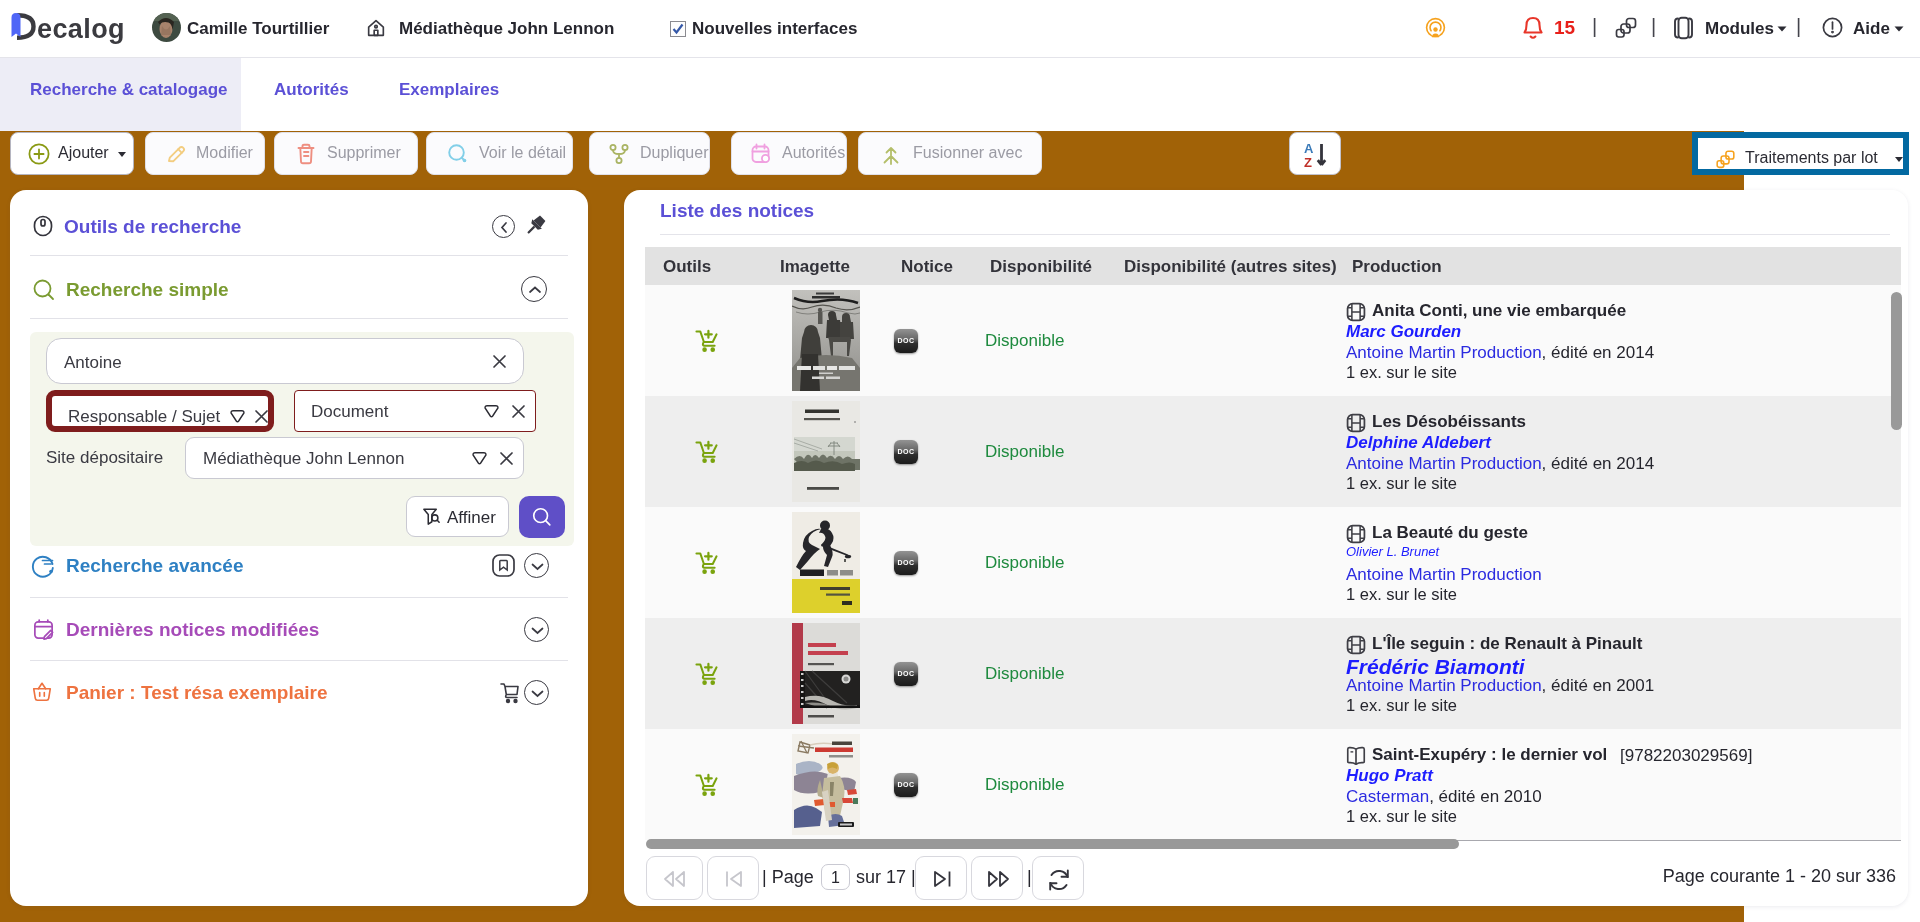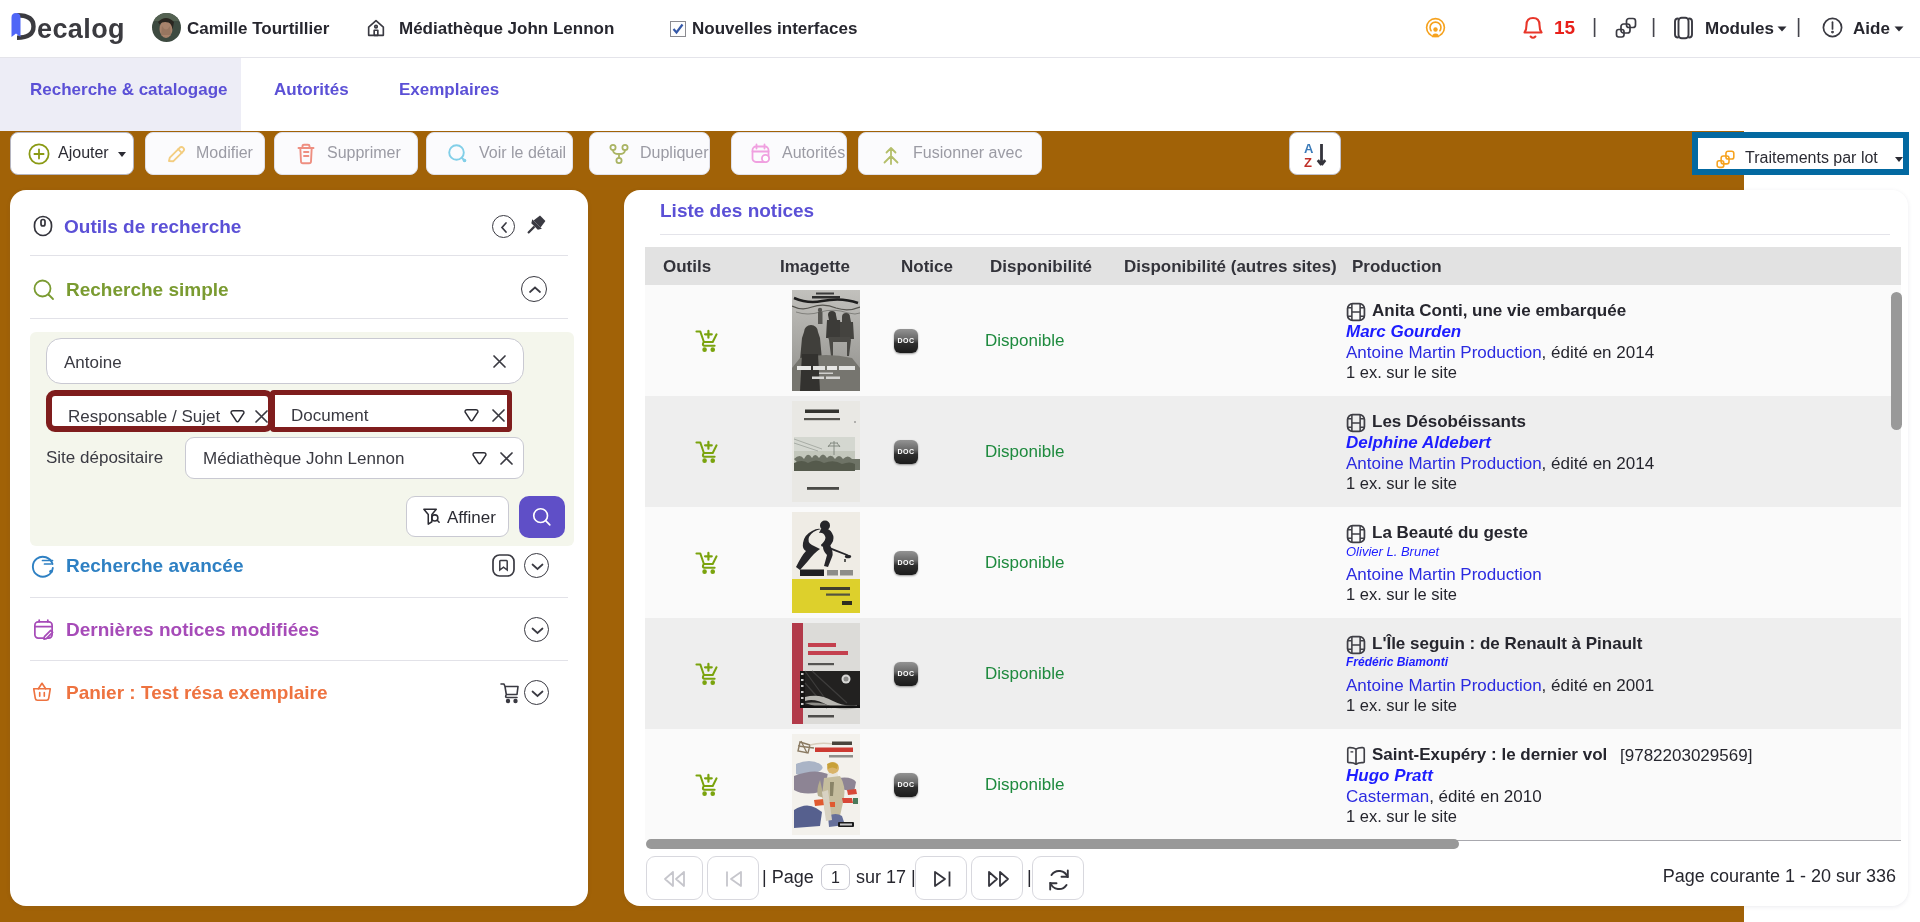--- a/index.html
+++ b/index.html
@@ -240,21 +240,21 @@
 
     <div class="abs" style="left:16px;top:58px;width:228px;height:42px;background:#fff;border:6px solid #7f1d1d;border-radius:9px">
       <span class="abs" style="left:16px;top:11px;font-size:17px;color:#3a3a42">Responsable / Sujet</span>
       <svg class="abs" style="left:177px;top:12px" width="17" height="17" viewBox="0 0 19 19" fill="none" stroke="#2b2b33" stroke-width="1.6">
             <path d="M2.3 5.5 Q2 2.8 5 3 L14 3 Q17 2.8 16.7 5.5 L10.8 14.5 Q9.5 16.3 8.2 14.5 Z"></path>
           </svg>
       <svg class="abs" style="left:201px;top:12px" width="17" height="17" viewBox="0 0 17 17" stroke="#3a3a42" stroke-width="1.7" stroke-linecap="round">
             <path d="M3 3 L14 14 M14 3 L3 14"></path>
           </svg>
     </div>
-    <div class="abs" style="left:240px;top:58px;width:242px;height:42px;background:#fff;border:5px solid #7f1d1d;border-radius:4px">
+    <div class="abs" style="left:264px;top:58px;width:242px;height:42px;background:#fff;border:1px solid #7f1d1d;border-radius:4px">
       <span class="abs" style="left:16px;top:11px;font-size:17px;color:#3a3a42">Document</span>
       <svg class="abs" style="left:188px;top:12px" width="17" height="17" viewBox="0 0 19 19" fill="none" stroke="#2b2b33" stroke-width="1.6">
             <path d="M2.3 5.5 Q2 2.8 5 3 L14 3 Q17 2.8 16.7 5.5 L10.8 14.5 Q9.5 16.3 8.2 14.5 Z"></path>
           </svg>
       <svg class="abs" style="left:215px;top:12px" width="17" height="17" viewBox="0 0 17 17" stroke="#3a3a42" stroke-width="1.7" stroke-linecap="round">
             <path d="M3 3 L14 14 M14 3 L3 14"></path>
           </svg>
     </div>
 
     <span class="abs" style="left:16px;top:116px;font-size:17px;color:#3a3a42">Site dépositaire</span>
@@ -498,21 +498,21 @@
 <rect x="16" y="92" width="26" height="2.5" fill="#4e4d4b"></rect>
 </svg></div>
 <div class="abs doc" style="left:249px;top:44px">DOC</div>
 <span class="abs" style="left:340px;top:46px;font-size:17px;color:#1e8a3e">Disponible</span>
 <svg class="abs" style="left:700px;top:16px" width="22" height="22" viewBox="0 0 24 24" fill="none" stroke="#3f3f46" stroke-width="1.9">
           <rect x="2.8" y="2.8" width="18.4" height="18.4" rx="5.5"></rect>
           <path d="M7.5 2.8 L7.5 21.2 M16.5 2.8 L16.5 21.2 M7.5 12 L16.5 12" stroke-width="1.7"></path>
           <path d="M2.8 7.3 L7.5 7.3 M2.8 16.7 L7.5 16.7 M16.5 7.3 L21.2 7.3 M16.5 16.7 L21.2 16.7" stroke-width="1.5"></path>
         </svg>
 <div class="abs" style="left:727px;top:16px;font-size:17px;font-weight:bold;color:#26262e">L'Île seguin : de Renault à Pinault</div>
-<div class="abs" style="left:701px;top:37px;font-size:12px;font-weight:bold;font-style:italic;color:#1d1dff">Frédéric Biamonti</div>
+<div class="abs" style="left:701px;top:37px;font-size:21px;font-weight:bold;font-style:italic;color:#1d1dff">Frédéric Biamonti</div>
 <div class="abs" style="left:701px;top:58px;font-size:17px;color:#26262e"><span style="color:#2b2be0">Antoine Martin Production</span>, édité en 2001</div>
 <div class="abs" style="left:701px;top:78px;font-size:16.5px;color:#26262e">1 ex. sur le site</div>
 </div>
 <div class="abs" style="left:21px;top:539px;width:1256px;height:111px;background:#fafafa">
 <div class="abs" style="left:79px;bottom:-1px;width:1177px;height:1px;background:#a8a8ae"></div>
 <svg class="abs" style="left:50px;top:44px" width="23" height="24" viewBox="0 0 24 25" fill="none" stroke="#7aa30d" stroke-width="2.1" stroke-linecap="round" stroke-linejoin="round">
           <path d="M1.5 2.5 L5.5 2.5 L9.3 13.5 L18.5 13.5 L22.5 5.5"></path>
           <path d="M9.3 13.5 Q7 16.5 9.5 17.5 L20.5 17.5"></path>
           <path d="M14 2 L14 9 M10.5 5.5 L17.5 5.5" stroke-width="2.3"></path>
           <circle cx="10" cy="21.5" r="1.7" fill="#7aa30d" stroke-width="1.4"></circle>

